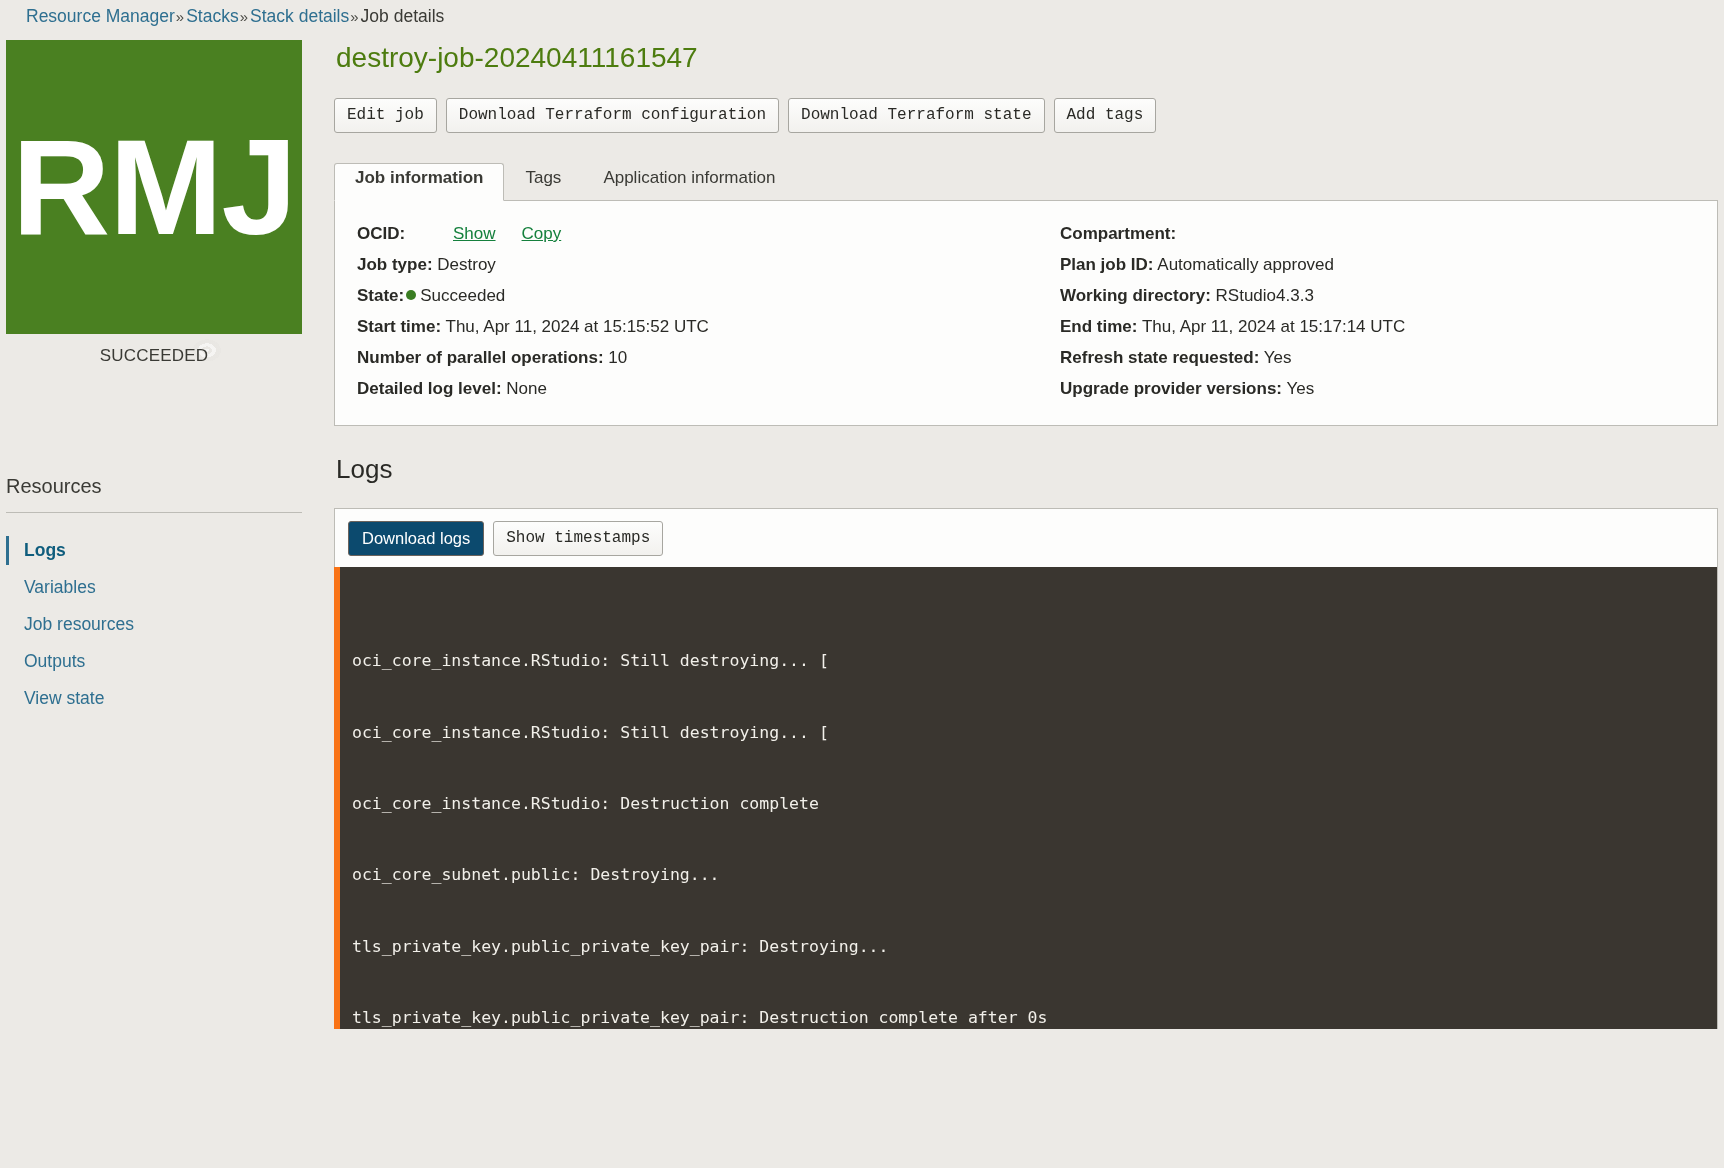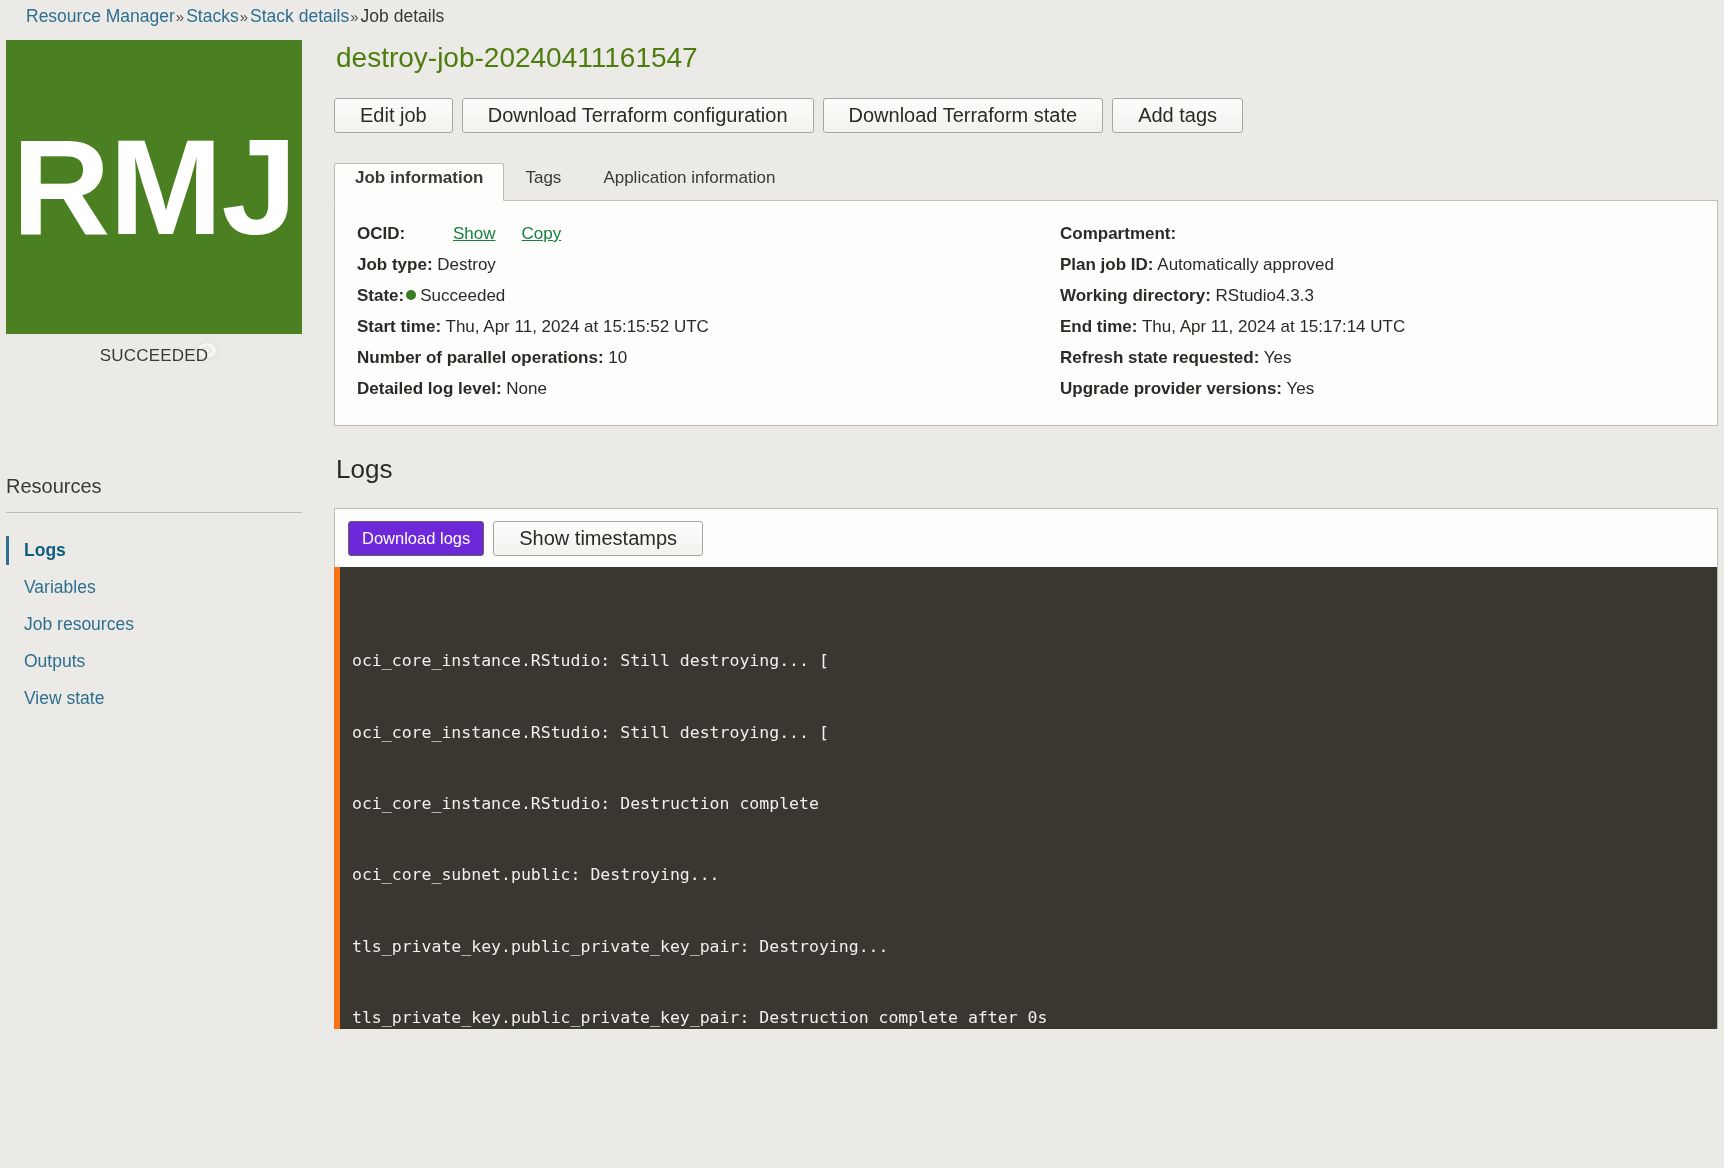--- a/index.html
+++ b/index.html
@@ -69,23 +69,23 @@
   .page-title {
     font-size: 28px; color: #4d7c0f; font-weight: normal;
     margin: 0 0 0 2px; line-height: 36px;
   }
 
   .btnrow { margin-top: 22px; display: flex; gap: 9px; }
   .btn {
     background: linear-gradient(#fdfdfc, #f2f1ee);
     border: 1px solid #a7a6a0;
     border-radius: 3px;
-    font-size: 20px; color: #2a2a26;
-    padding: 6px 25px 7px;
-    font-family: Liberation Sans, sans-serif;
+    font-size: 16px; color: #2a2a26;
+    padding: 6px 12px 7px;
+    font-family: Liberation Mono, monospace;
     cursor: pointer;
     line-height: 20px;
   }
 
   
   .tabs {
     margin-top: 30px; display: flex; align-items: flex-end;
     position: relative; z-index: 2;
   }
   .tab {
@@ -133,21 +133,21 @@
   }
   .logs-card {
     margin-top: 22px;
     background: #fdfdfc;
     border: 1px solid #bdbcb6;
     border-bottom: none;
     padding: 12px 13px 11px;
   }
   .logs-toolbar { display: flex; gap: 9px; }
   .btn-dark {
-    background: #6d28d9;
+    background: #0c4a6e;
     border: 1px solid #6c635c;
     color: #ffffff;
     border-radius: 3px;
     font-size: 16.5px;
     padding: 6px 13px 7px;
     cursor: pointer; line-height: 20px;
     font-family: "Liberation Sans", sans-serif;
   }
   .console {
     background: #3a3630;

